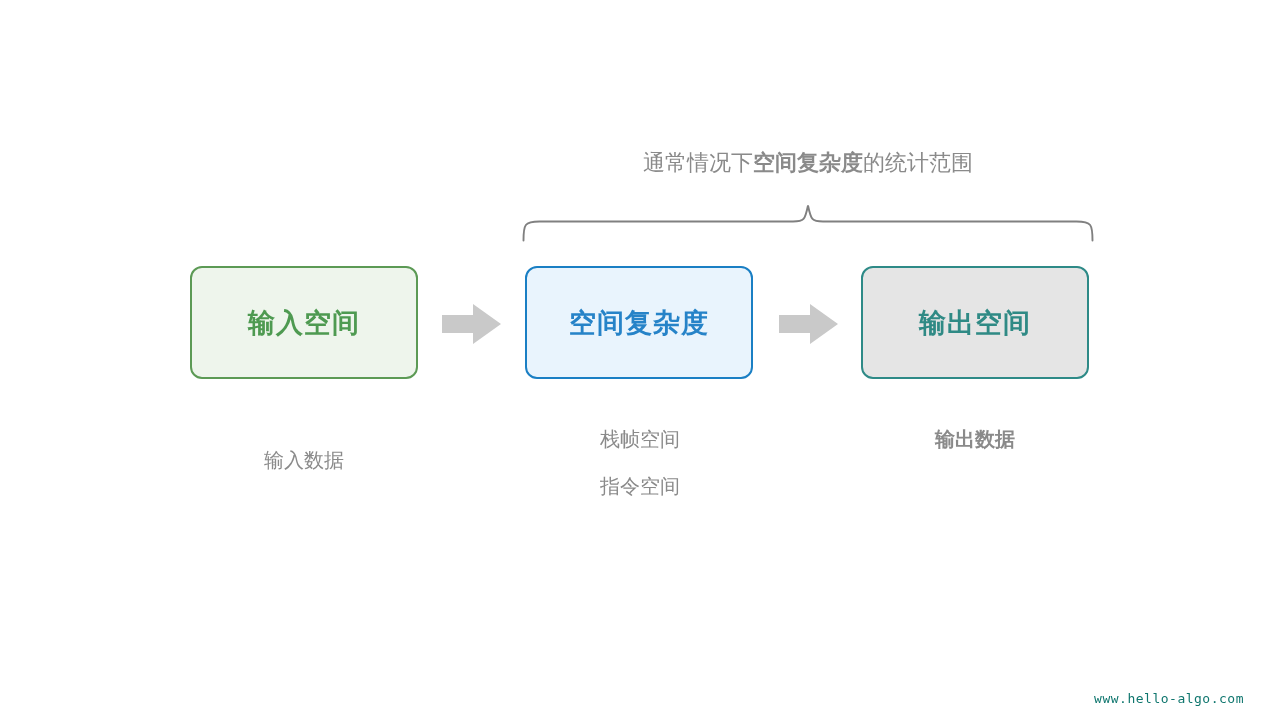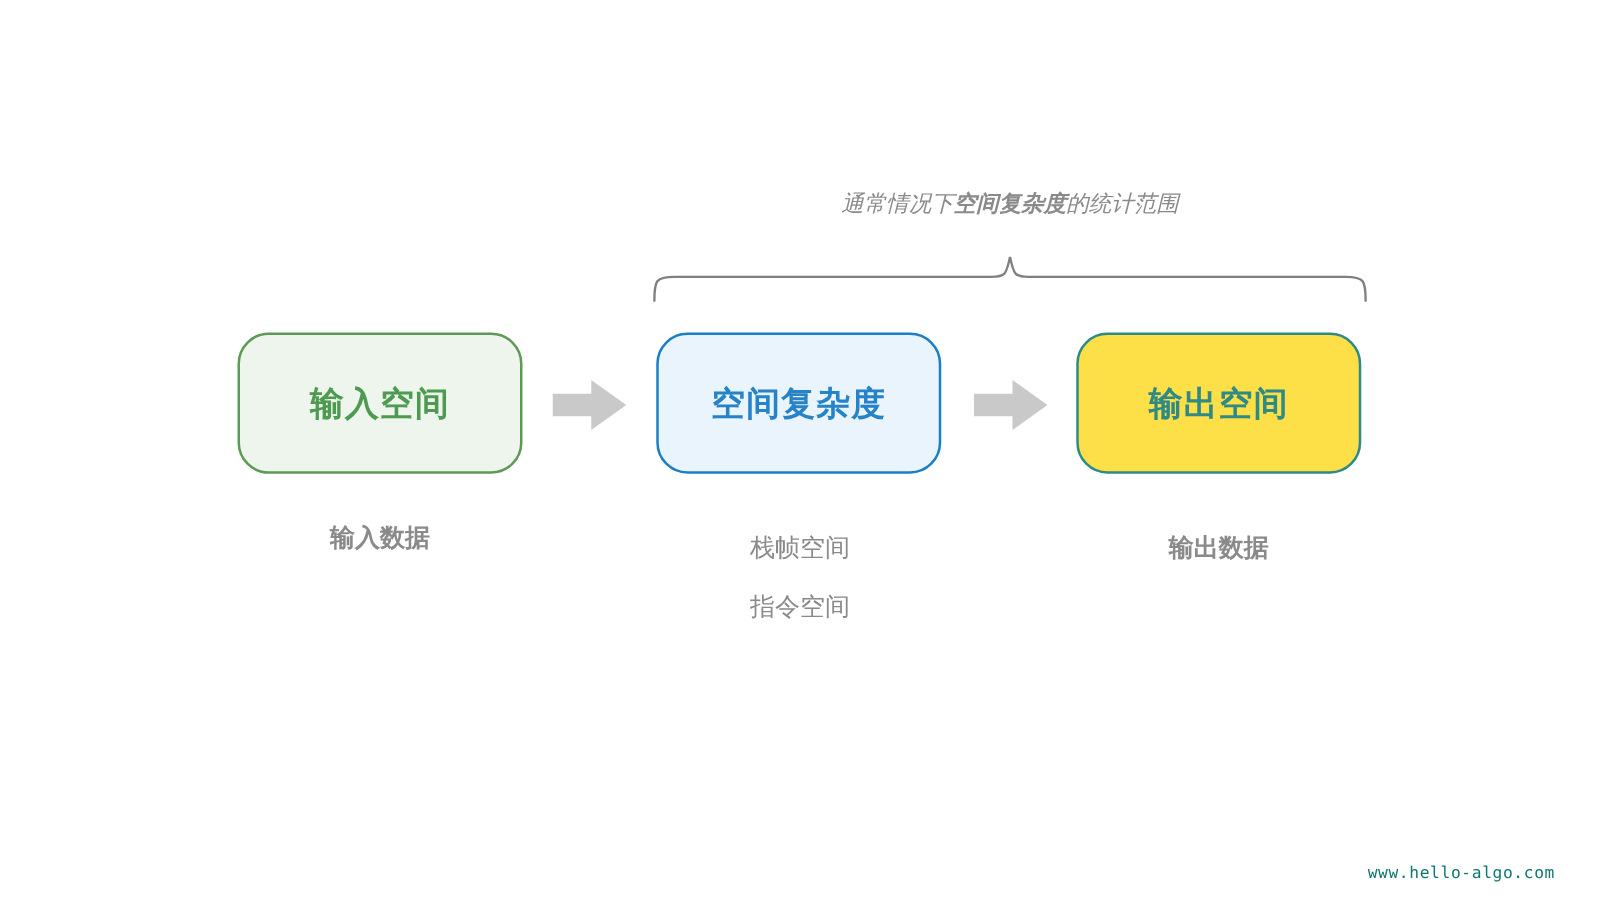--- a/index.html
+++ b/index.html
@@ -24,25 +24,24 @@
     height: 720px;
   }
 
   
   .brace-caption {
     position: absolute;
     left: 500px;
     top: 146px;
     width: 616px;
     text-align: center;
-    font-size: 18px;
+    font-size: 22px;
     line-height: 34px;
     color: #8a8a8a;
     white-space: nowrap;
-    font-style: italic;
   }
   .brace-caption .em {
     font-weight: bold;
     color: #8a8a8a;
   }
 
   
   .brace-svg {
     position: absolute;
     left: 515px;
@@ -50,41 +49,41 @@
     width: 586px;
     height: 50px;
   }
 
   
   .box {
     position: absolute;
     top: 266px;
     width: 228px;
     height: 113px;
-    border-radius: 25px;
+    border-radius: 12px;
     border-style: solid;
     border-width: 2px;
     box-sizing: border-box;
     display: flex;
     align-items: center;
     justify-content: center;
   }
   .box-label {
     font-size: 27px;
     font-weight: bold;
     letter-spacing: 1px;
   }
 
   #box-input  { left: 190px; border-color: #5c9a55; background: #eef5ec; }
   #box-input  .box-label { color: #4e9a51; }
 
   #box-buffer { left: 525px; border-color: #1a7fc4; background: #e9f4fd; }
   #box-buffer .box-label { color: #2683c8; }
 
-  #box-output { left: 861px; border-color: #2e8a87; background: #fde047; }
+  #box-output { left: 861px; border-color: #2e8a87; background: #e5e5e5; }
   #box-output .box-label { color: #2f8a85; }
 
   
   .arrow {
     position: absolute;
     top: 304px;
     width: 60px;
     height: 40px;
   }
   #arrow-1 { left: 442px; }
@@ -92,21 +91,21 @@
 
   
   .caption {
     position: absolute;
     width: 300px;
     text-align: center;
     font-size: 20px;
     line-height: 47px;
     color: #8a8a8a;
   }
-  #caption-input  { left: 154px; top: 408px; font-weight: bold; }
+  #caption-input  { left: 154px; top: 437px; }
   #caption-buffer { left: 490px; top: 416px; }
   #caption-output { left: 825px; top: 416px; font-weight: bold; }
   .caption-line { display: block; white-space: nowrap; }
 
   
   .watermark {
     position: absolute;
     right: 36px;
     bottom: 14px;
     font-family: "DejaVu Sans Mono", "Liberation Mono", monospace;

